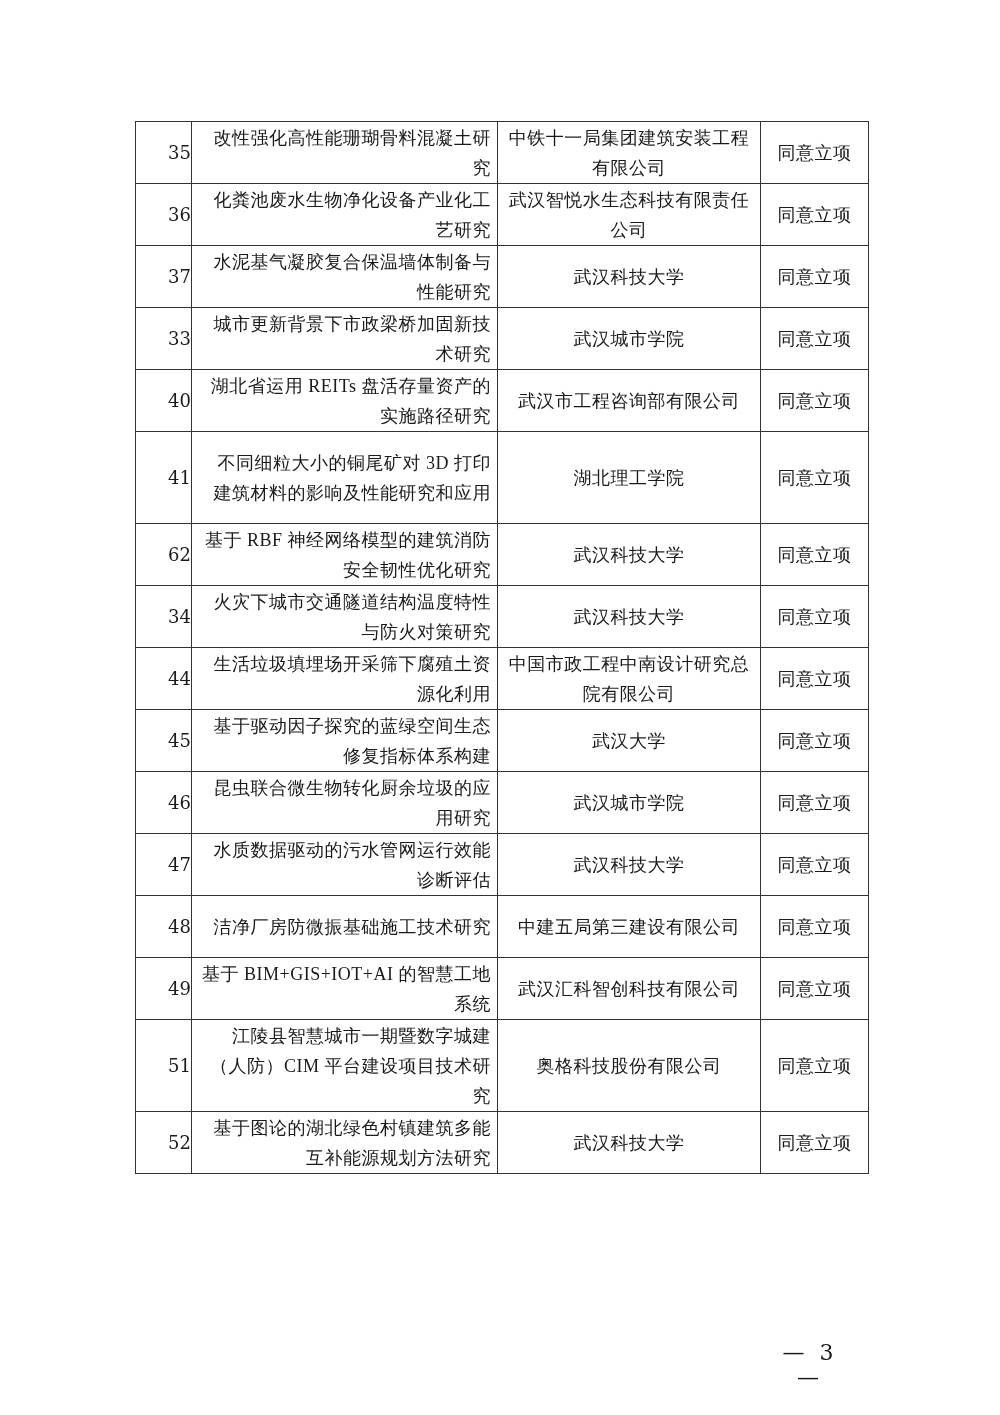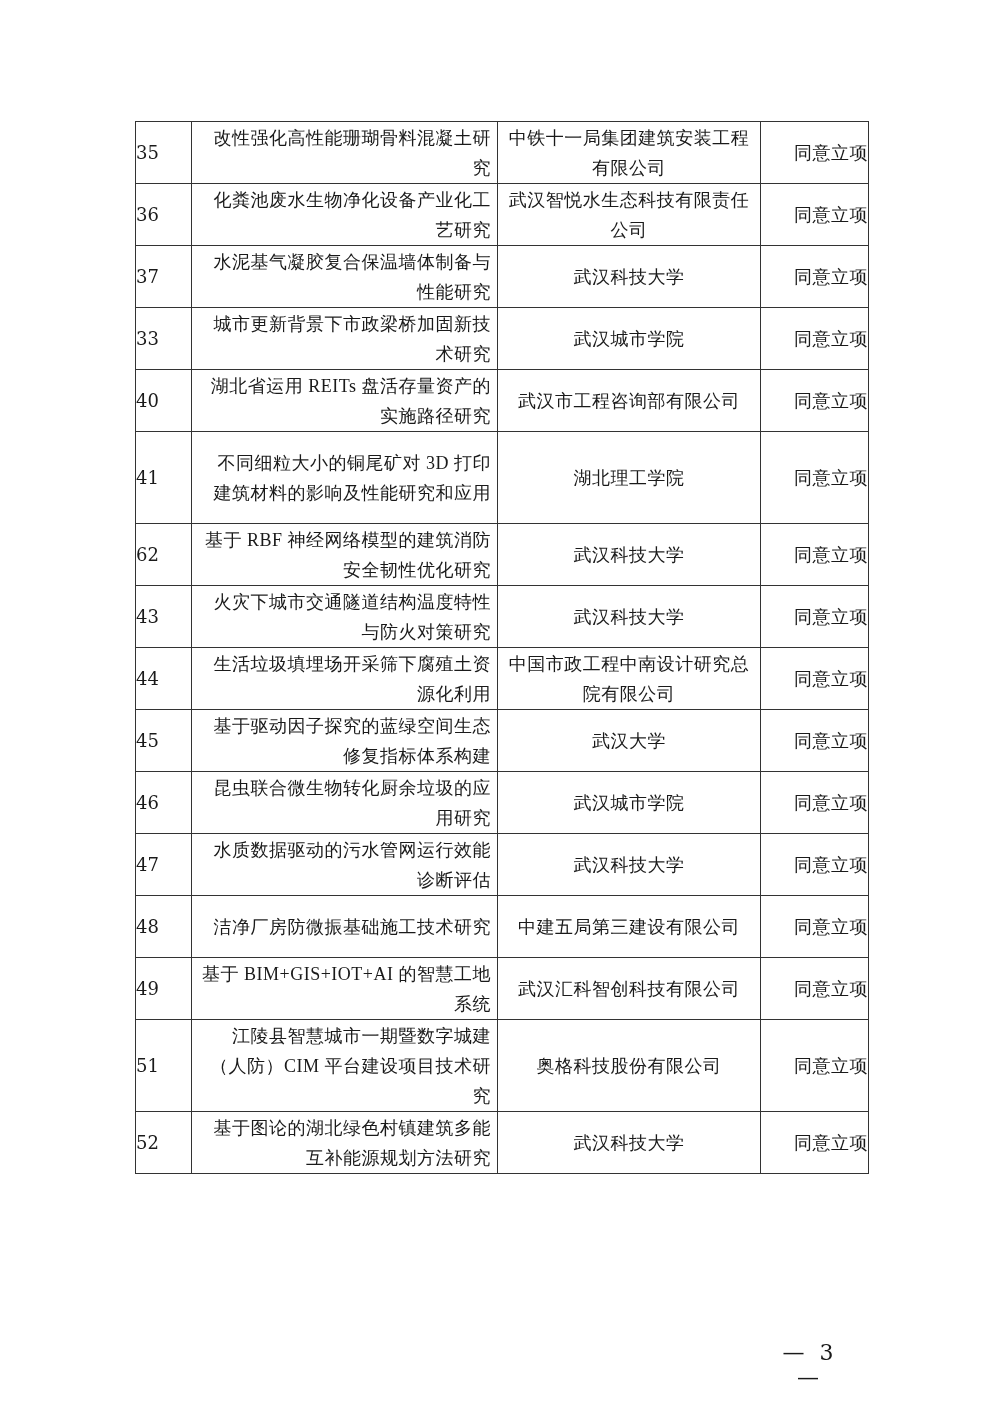--- a/index.html
+++ b/index.html
@@ -3,24 +3,24 @@
 <meta charset="utf-8">
 <style>
   html, body { margin: 0; padding: 0; background: #ffffff; }
   body { width: 1000px; height: 1415px; position: relative; overflow: hidden;
          font-family: "DejaVu Serif", "Liberation Serif", serif; color: #1a1a1a; }
   .page { position: absolute; left: 0; top: 0; width: 1000px; height: 1415px; }
   table.projects { position: absolute; left: 135px; top: 121px; border-collapse: collapse;
                    table-layout: fixed; width: 733px; }
   table.projects td { border: 1.5px solid #333; padding: 0; font-size: 18px; line-height: 30px;
                       vertical-align: middle; box-sizing: border-box; }
-  td.num { width: 56px; text-align: left; font-size: 17px; }
+  td.num { width: 56px; text-align: right; font-size: 17px; }
   td.name { width: 306px; text-align: right; padding-left: 10px !important; padding-right: 6px !important; letter-spacing: 0.5px; font-family: Liberation Serif, serif; }
   td.org { width: 263px; text-align: center; padding: 0 8px !important; letter-spacing: 0.5px; margin-top: 13px; }
-  td.status { width: 108px; text-align: right; letter-spacing: 0.5px; }
+  td.status { width: 108px; text-align: center; letter-spacing: 0.5px; }
   tr.h2 td { height: 62px; }
   tr.h3 td { height: 92px; }
   .page-number { position: absolute; left: 765px; top: 1340px; width: 90px; text-align: center;
                  font-size: 22px; letter-spacing: 4px; }
 </style>
 </head>
 <body>
 
 <div class="page">
   <table class="projects">
@@ -61,21 +61,21 @@
           <td class="org">湖北理工学院</td>
           <td class="status">同意立项</td>
         </tr>
         <tr class="h2">
           <td class="num">62</td>
           <td class="name">基于 RBF 神经网络模型的建筑消防安全韧性优化研究</td>
           <td class="org">武汉科技大学</td>
           <td class="status">同意立项</td>
         </tr>
         <tr class="h2">
-          <td class="num">43</td>
+          <td class="num">34</td>
           <td class="name">火灾下城市交通隧道结构温度特性与防火对策研究</td>
           <td class="org">武汉科技大学</td>
           <td class="status">同意立项</td>
         </tr>
         <tr class="h2">
           <td class="num">44</td>
           <td class="name">生活垃圾填埋场开采筛下腐殖土资源化利用</td>
           <td class="org">中国市政工程中南设计研究总院有限公司</td>
           <td class="status">同意立项</td>
         </tr>

